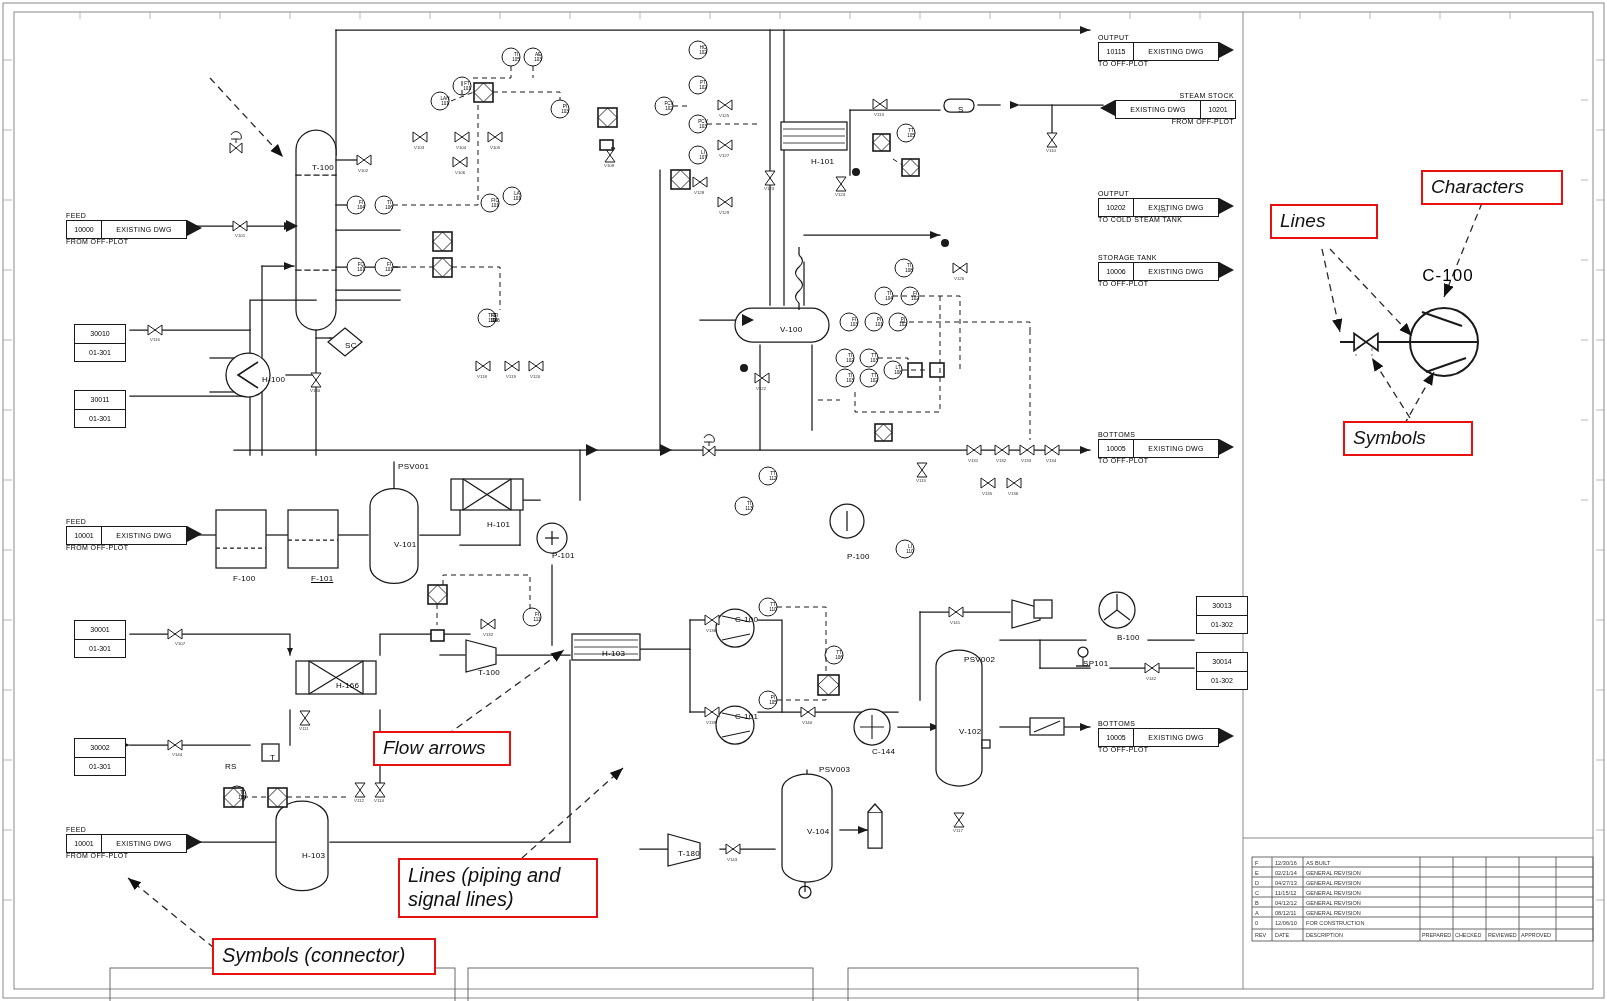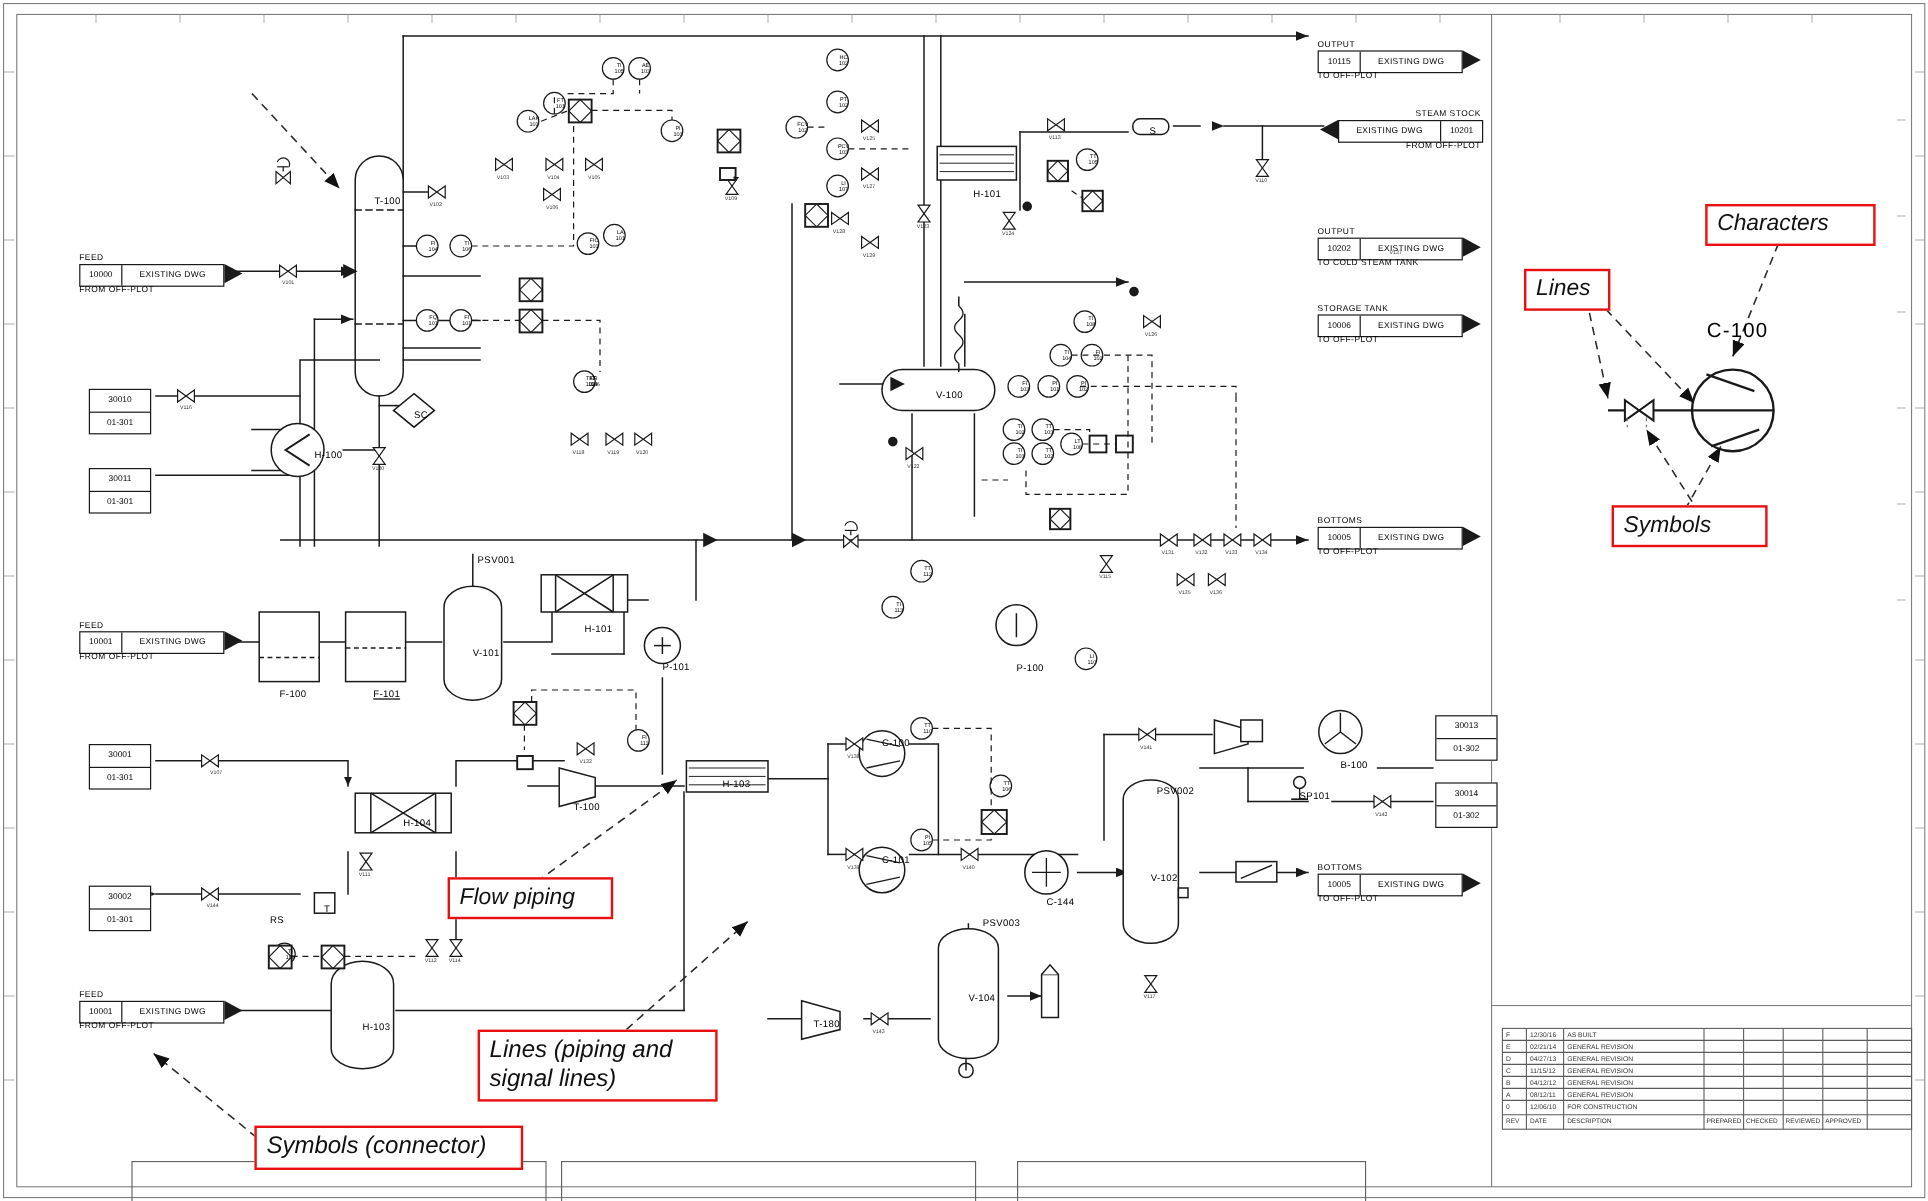--- a/index.html
+++ b/index.html
@@ -23,21 +23,21 @@
     line-height:1.18;
     padding:4px 8px 5px 8px;
     box-sizing:border-box;
     white-space:pre-line;
     z-index:40;
   }
   #co-symbols-equip{left:18px;  top:10px;  width:316px; font-size:22px;}
   #co-flow-arrows  {left:373px; top:731px; width:138px; font-size:19px;}
   #co-lines-piping {left:398px; top:858px; width:200px; font-size:20px;}
   #co-symbols-conn {left:212px; top:938px; width:224px; font-size:20px;}
-  #co-lines-legend {left:1270px;top:224px; width:72px;  font-size:19px;}
+  #co-lines-legend {left:1270px;top:204px; width:108px;  font-size:19px;}
   #co-chars-legend {left:1421px;top:170px; width:142px; font-size:19px;}
   #co-syms-legend  {left:1343px;top:421px; width:130px; font-size:19px;}
 </style>
 </head>
 <body>
 
 <div id="root">
 
   <div class="sheet">
   <svg class="layer" viewBox="0 0 1607 1001">
@@ -680,21 +680,21 @@
       <div style="position: absolute; left: 312px; top: 163px; font-size: 8px; letter-spacing: 0.3px; white-space: nowrap;">T-100</div>
       <div style="position: absolute; left: 262px; top: 375px; font-size: 8px; letter-spacing: 0.3px; white-space: nowrap;">H-100</div>
       <div style="position: absolute; left: 811px; top: 157px; font-size: 8px; letter-spacing: 0.3px; white-space: nowrap;">H-101</div>
       <div style="position: absolute; left: 780px; top: 325px; font-size: 8px; letter-spacing: 0.3px; white-space: nowrap;">V-100</div>
       <div style="position: absolute; left: 233px; top: 574px; font-size: 8px; letter-spacing: 0.3px; white-space: nowrap;">F-100</div>
       <div style="position: absolute; left: 311px; top: 574px; font-size: 8px; letter-spacing: 0.3px; white-space: nowrap; text-decoration: underline;">F-101</div>
       <div style="position: absolute; left: 394px; top: 540px; font-size: 8px; letter-spacing: 0.3px; white-space: nowrap;">V-101</div>
       <div style="position: absolute; left: 487px; top: 520px; font-size: 8px; letter-spacing: 0.3px; white-space: nowrap;">H-101</div>
       <div style="position: absolute; left: 552px; top: 551px; font-size: 8px; letter-spacing: 0.3px; white-space: nowrap;">P-101</div>
       <div style="position: absolute; left: 847px; top: 552px; font-size: 8px; letter-spacing: 0.3px; white-space: nowrap;">P-100</div>
-      <div style="position: absolute; left: 336px; top: 681px; font-size: 8px; letter-spacing: 0.3px; white-space: nowrap;">H-104</div>
+      <div style="position: absolute; left: 336px; top: 681px; font-size: 8px; letter-spacing: 0.3px; white-space: nowrap;">H-166</div>
       <div style="position: absolute; left: 478px; top: 668px; font-size: 8px; letter-spacing: 0.3px; white-space: nowrap;">T-100</div>
       <div style="position: absolute; left: 602px; top: 649px; font-size: 8px; letter-spacing: 0.3px; white-space: nowrap;">H-103</div>
       <div style="position: absolute; left: 302px; top: 851px; font-size: 8px; letter-spacing: 0.3px; white-space: nowrap;">H-103</div>
       <div style="position: absolute; left: 735px; top: 615px; font-size: 8px; letter-spacing: 0.3px; white-space: nowrap;">C-100</div>
       <div style="position: absolute; left: 735px; top: 712px; font-size: 8px; letter-spacing: 0.3px; white-space: nowrap;">C-101</div>
       <div style="position: absolute; left: 872px; top: 747px; font-size: 8px; letter-spacing: 0.3px; white-space: nowrap;">C-144</div>
       <div style="position: absolute; left: 1117px; top: 633px; font-size: 8px; letter-spacing: 0.3px; white-space: nowrap;">B-100</div>
       <div style="position: absolute; left: 959px; top: 727px; font-size: 8px; letter-spacing: 0.3px; white-space: nowrap;">V-102</div>
       <div style="position: absolute; left: 678px; top: 849px; font-size: 8px; letter-spacing: 0.3px; white-space: nowrap;">T-180</div>
       <div style="position: absolute; left: 807px; top: 827px; font-size: 8px; letter-spacing: 0.3px; white-space: nowrap;">V-104</div>
@@ -933,21 +933,21 @@
       <div style="position: absolute; left: 1255px; top: 930px; width: 18px; height: 10px; font-size: 5.4px; line-height: 10px; overflow: hidden; white-space: nowrap; color: rgb(51, 51, 51);">REV</div>
       <div style="position: absolute; left: 1275px; top: 930px; width: 30px; height: 10px; font-size: 5.4px; line-height: 10px; overflow: hidden; white-space: nowrap; color: rgb(51, 51, 51);">DATE</div>
       <div style="position: absolute; left: 1306px; top: 930px; width: 110px; height: 10px; font-size: 5.4px; line-height: 10px; overflow: hidden; white-space: nowrap; color: rgb(51, 51, 51);">DESCRIPTION</div>
       <div style="position: absolute; left: 1422px; top: 930px; width: 32px; height: 10px; font-size: 5.4px; line-height: 10px; overflow: hidden; white-space: nowrap; color: rgb(51, 51, 51);">PREPARED</div>
       <div style="position: absolute; left: 1455px; top: 930px; width: 32px; height: 10px; font-size: 5.4px; line-height: 10px; overflow: hidden; white-space: nowrap; color: rgb(51, 51, 51);">CHECKED</div>
       <div style="position: absolute; left: 1488px; top: 930px; width: 32px; height: 10px; font-size: 5.4px; line-height: 10px; overflow: hidden; white-space: nowrap; color: rgb(51, 51, 51);">REVIEWED</div>
       <div style="position: absolute; left: 1521px; top: 930px; width: 34px; height: 10px; font-size: 5.4px; line-height: 10px; overflow: hidden; white-space: nowrap; color: rgb(51, 51, 51);">APPROVED</div>
     </div>
 
 
-  <div class="callout" id="co-flow-arrows">Flow piping</div>
+  <div class="callout" id="co-flow-arrows">Flow arrows</div>
 
   <div class="callout" id="co-symbols-conn">Symbols (connector)</div>
 
   <div class="callout" id="co-lines-piping">Lines (piping and
 signal lines)</div>
 
   <div class="callout" id="co-lines-legend">Lines</div>
 
   <div class="callout" id="co-chars-legend">Characters</div>
 

